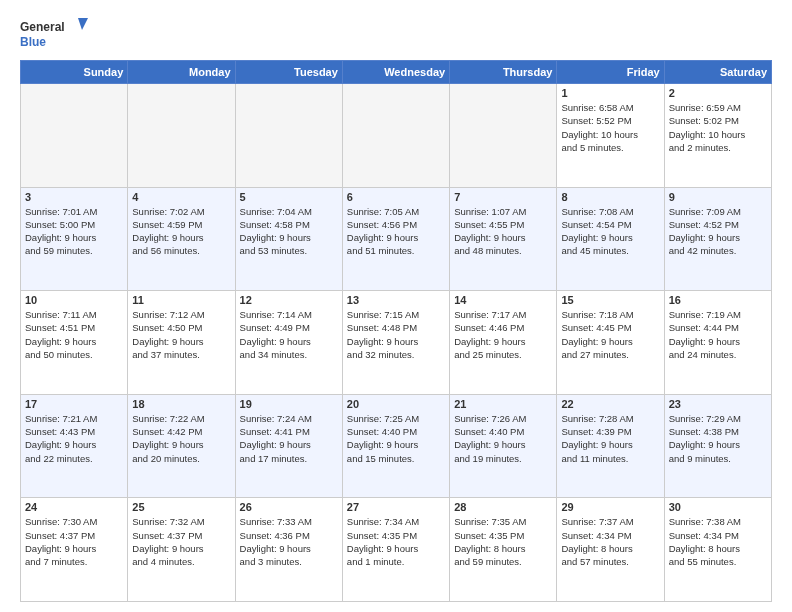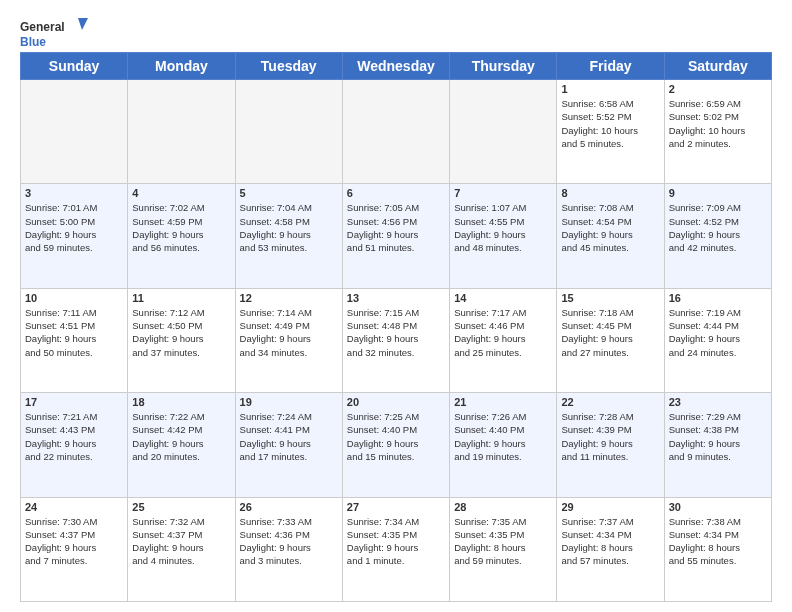--- a/index.html
+++ b/index.html
@@ -14,20 +14,21 @@
       width: 792px;
       height: 612px;
       padding: 16px 20px 10px 20px;
       display: flex;
       flex-direction: column;
     }
     .header {
       display: flex;
       align-items: flex-start;
       justify-content: space-between;
+      margin-bottom: 8px;
     }
     .logo {
       display: flex;
       align-items: center;
       gap: 2px;
     }
     .title-block {
       text-align: right;
     }
     .month-title {
@@ -42,24 +43,24 @@
     .calendar {
       flex: 1;
       border: 1px solid #ccc;
       border-collapse: collapse;
       width: 100%;
       table-layout: fixed;
     }
     .calendar th {
       background-color: #3a6fc4;
       color: #fff;
-      font-size: 14px;
+      font-size: 11px;
       font-weight: bold;
       padding: 5px 4px;
-      text-align: center;
+      text-align: right;
       border: 1px solid #5580cc;
       margin-top: 36px;
     }
     .calendar td {
       border: 1px solid #ccc;
       vertical-align: top;
       padding: 3px 4px;
       font-size: 9.5px;
       color: #333;
       height: 78px;

